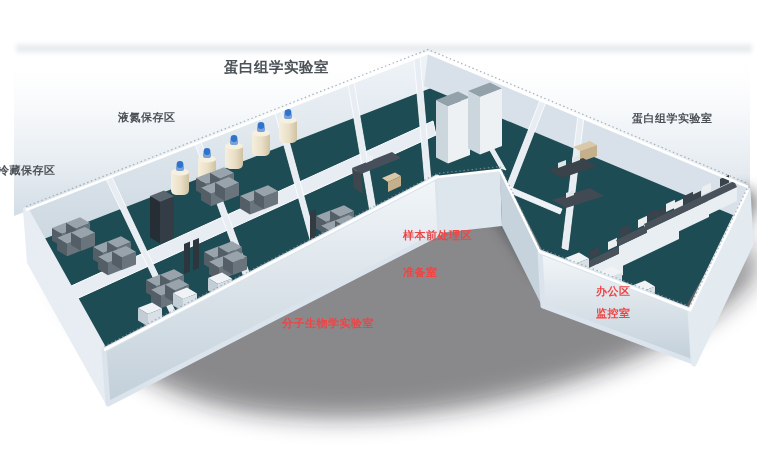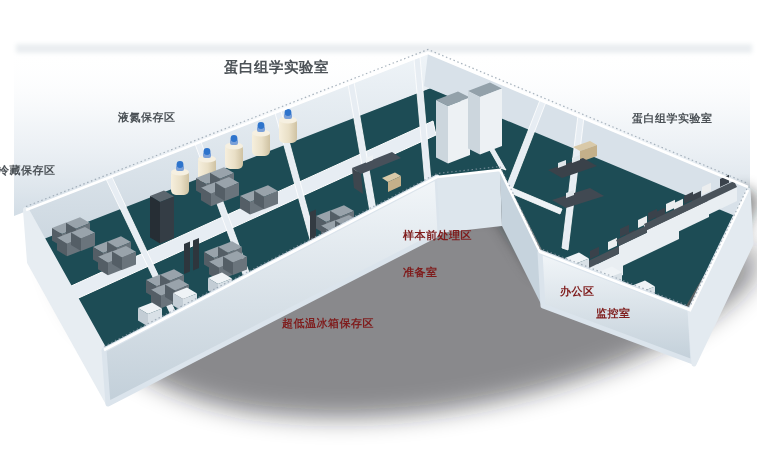--- a/index.html
+++ b/index.html
@@ -1,21 +1,21 @@
 <!DOCTYPE html>
 <html><head>
 <meta charset="utf-8">
 <style>
   html,body{margin:0;padding:0;background:#ffffff;}
   #stage{position:relative;width:757px;height:448px;background:#ffffff;overflow:hidden;
          font-family:"DejaVu Sans",sans-serif;}
   #stage svg{position:absolute;left:0;top:0;}
   .label{position:absolute;font-weight:bold;font-size:11px;letter-spacing:.5px;
          color:#4c5257;white-space:nowrap;line-height:1;}
-  .label.light{color:#7f1d1d;}
+  .label.light{color:#ef4444;}
   .label.big{font-size:14.5px;}
 </style>
 </head>
 <body>
 
 <div id="stage">
 
 <svg width="757" height="449" viewBox="0 0 757 449" role="img">
   <defs>
     <linearGradient id="gGlow" gradientUnits="userSpaceOnUse" x1="0" y1="50" x2="0" y2="216">
@@ -235,17 +235,17 @@
     <polyline points="104,346.5 437,173.5 500,166.5 540,248.5 690,306.5 748,186.5" stroke="#8b9aa7" stroke-width="1.2" stroke-dasharray="1.5 2.6" opacity="0.75"></polyline>
   </g>
 </svg>
 
 <div class="label big" style="left:224px;top:60px">蛋白组学实验室</div>
 <div class="label" style="left:118px;top:112px">液氮保存区</div>
 <div class="label" style="left:-2px;top:165px">冷藏保存区</div>
 <div class="label" style="left:632px;top:113px">蛋白组学实验室</div>
 <div class="label light" style="left:403px;top:230px">样本前处理区</div>
 <div class="label light" style="left:403px;top:267px">准备室</div>
-<div class="label light" style="left:560px;top:286px">办公区</div>
+<div class="label light" style="left:596px;top:286px">办公区</div>
 <div class="label light" style="left:596px;top:308px">监控室</div>
-<div class="label light" style="left:282px;top:318px">超低温冰箱保存区</div>
+<div class="label light" style="left:282px;top:318px">分子生物学实验室</div>
 
 </div>
 
 </body></html>

